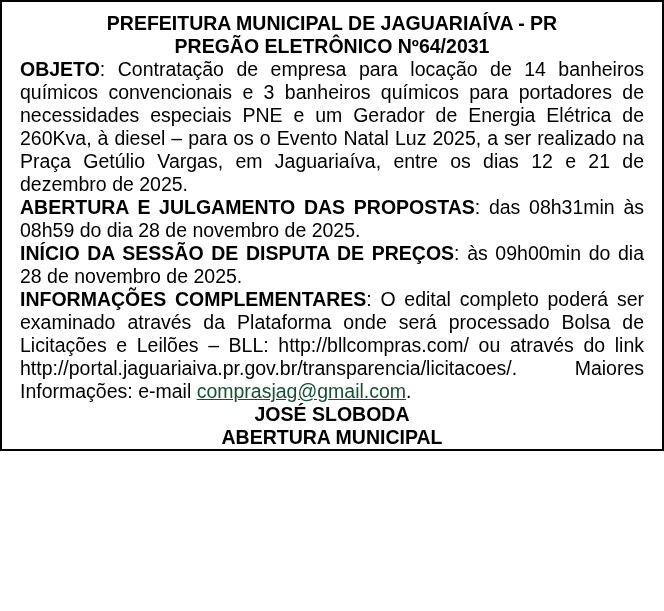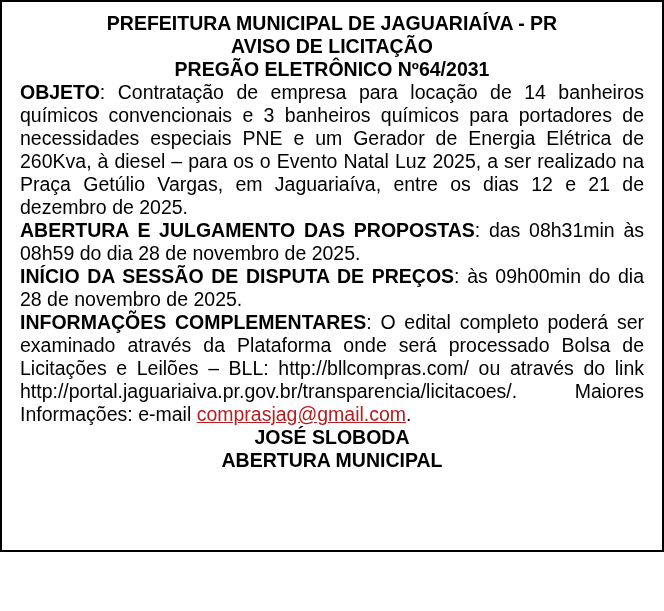--- a/index.html
+++ b/index.html
@@ -3,21 +3,21 @@
 <meta charset="utf-8">
 <style>
   html, body {
     margin: 0;
     padding: 0;
     background: #ffffff;
   }
   .page {
     position: relative;
     width: 664px;
-    height: 552px;
+    height: 451px;
     box-sizing: border-box;
     background: #ffffff;
     border: 2px solid #000000;
     padding: 10px 18px 0 18px;
     font-family: "Liberation Sans", "DejaVu Sans", sans-serif;
     font-size: 19.5px;
     line-height: 23px;
     color: #000000;
     overflow: hidden;
   }
@@ -29,33 +29,32 @@
     text-align: center;
   }
   .just {
     text-align: justify;
     text-justify: inter-word;
   }
   .bold {
     font-weight: bold;
   }
   a.email {
-    color: #b91c1c;
+    color: #14532d;
     text-decoration: underline;
     cursor: pointer;
   }
 </style>
 </head>
 <body>
 
 <div class="page">
 
   <div class="center bold">
     <p>PREFEITURA MUNICIPAL DE JAGUARIAÍVA - PR</p>
-    <p>AVISO DE LICITAÇÃO</p>
     <p>PREGÃO ELETRÔNICO Nº64/2031</p>
   </div>
 
   <p class="just"><b>OBJETO</b><span>: Contratação de empresa para locação de 14 banheiros químicos convencionais e 3 banheiros químicos para portadores de necessidades especiais PNE e um Gerador de Energia Elétrica de 260Kva, à diesel – para os o Evento Natal Luz 2025, a ser realizado na Praça Getúlio Vargas, em Jaguariaíva, entre os dias 12 e 21 de dezembro de 2025.</span></p>
 
 
   <p class="just"><b>ABERTURA E JULGAMENTO DAS PROPOSTAS</b><span>: das 08h31min às 08h59 do dia 28 de novembro de 2025.</span></p>
 
   <p class="just"><b>INÍCIO DA SESSÃO DE DISPUTA DE PREÇOS</b><span>: às 09h00min do dia 28 de novembro de 2025.</span></p>
 

